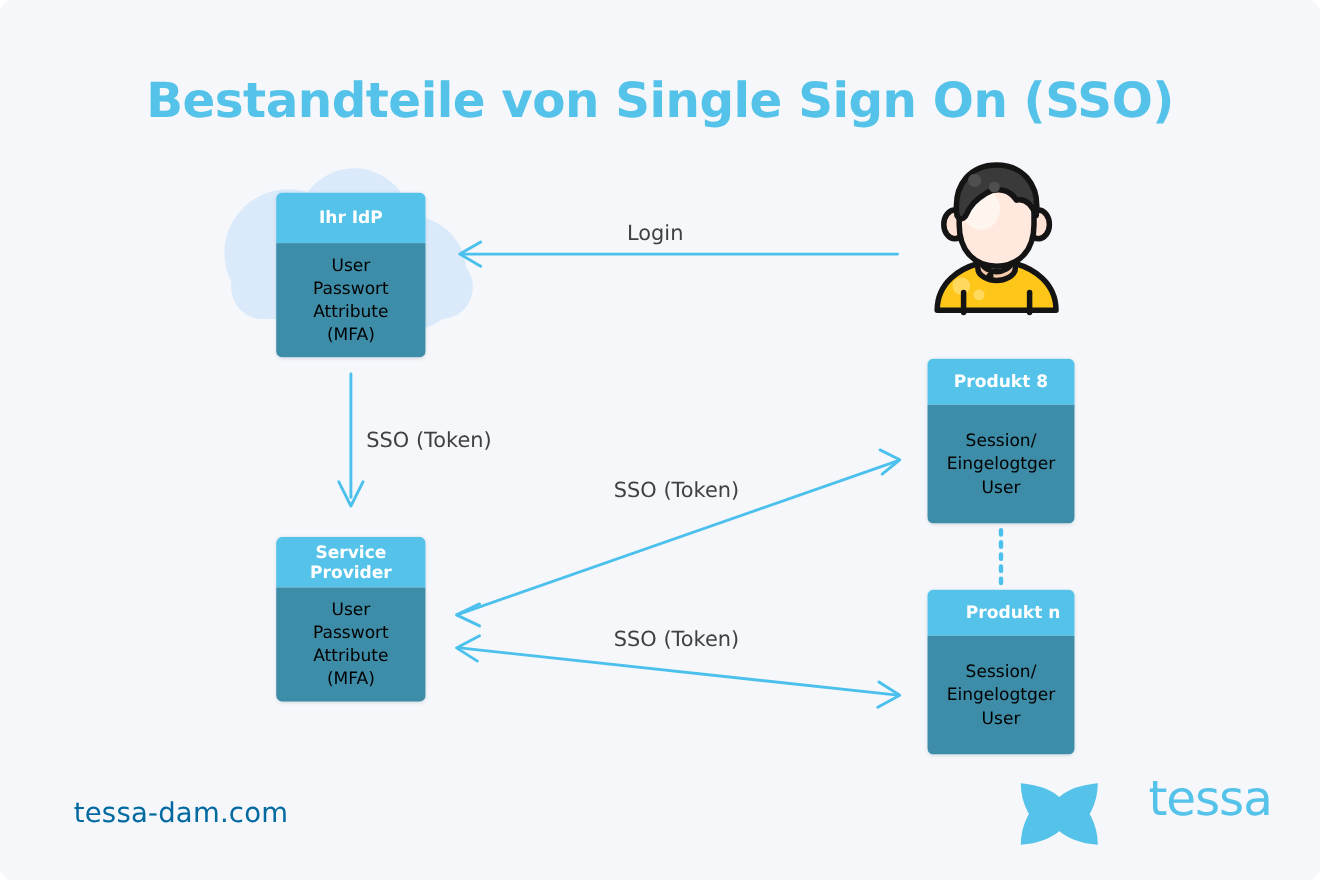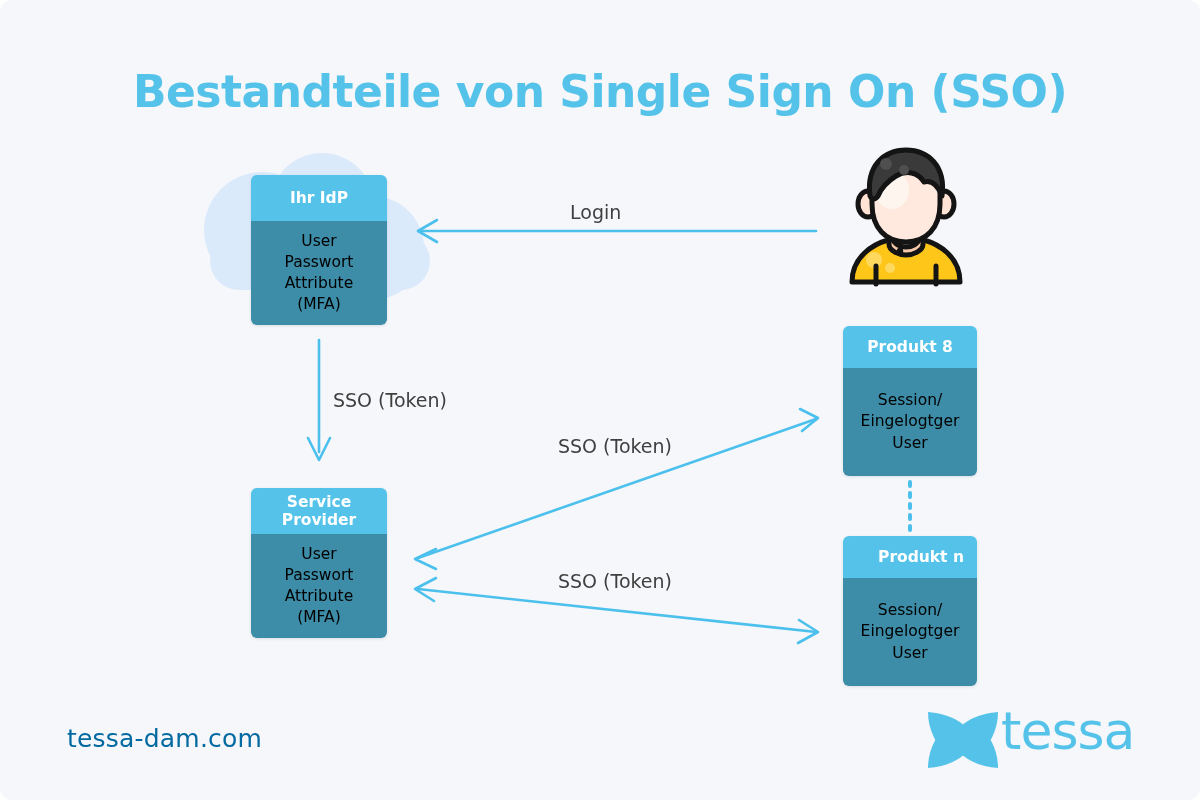--- a/index.html
+++ b/index.html
@@ -116,24 +116,24 @@
     left: 67px;
     top: 724px;
     color: #0369a1;
     font-size: 25px;
     font-weight: 400;
     letter-spacing: 0.2px;
   }
   #logo-wordmark {
     position: absolute;
     z-index: 5;
-    left: 1001px;
+    left: 1044px;
     top: 705px;
     color: #55c3e9;
-    font-size: 52px;
+    font-size: 44px;
     font-weight: 400;
     letter-spacing: -1px;
     line-height: 1;
   }
 </style>
 </head>
 <body>
 
 <div id="canvas">
 

